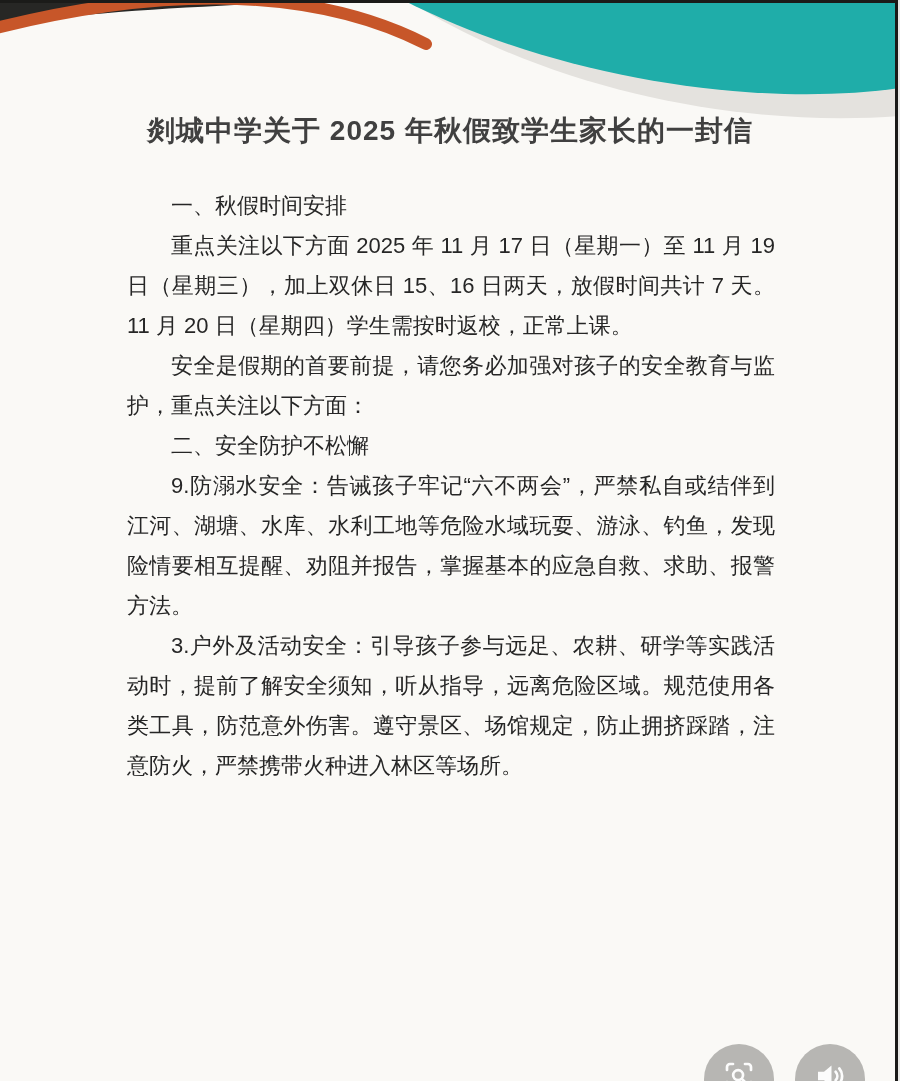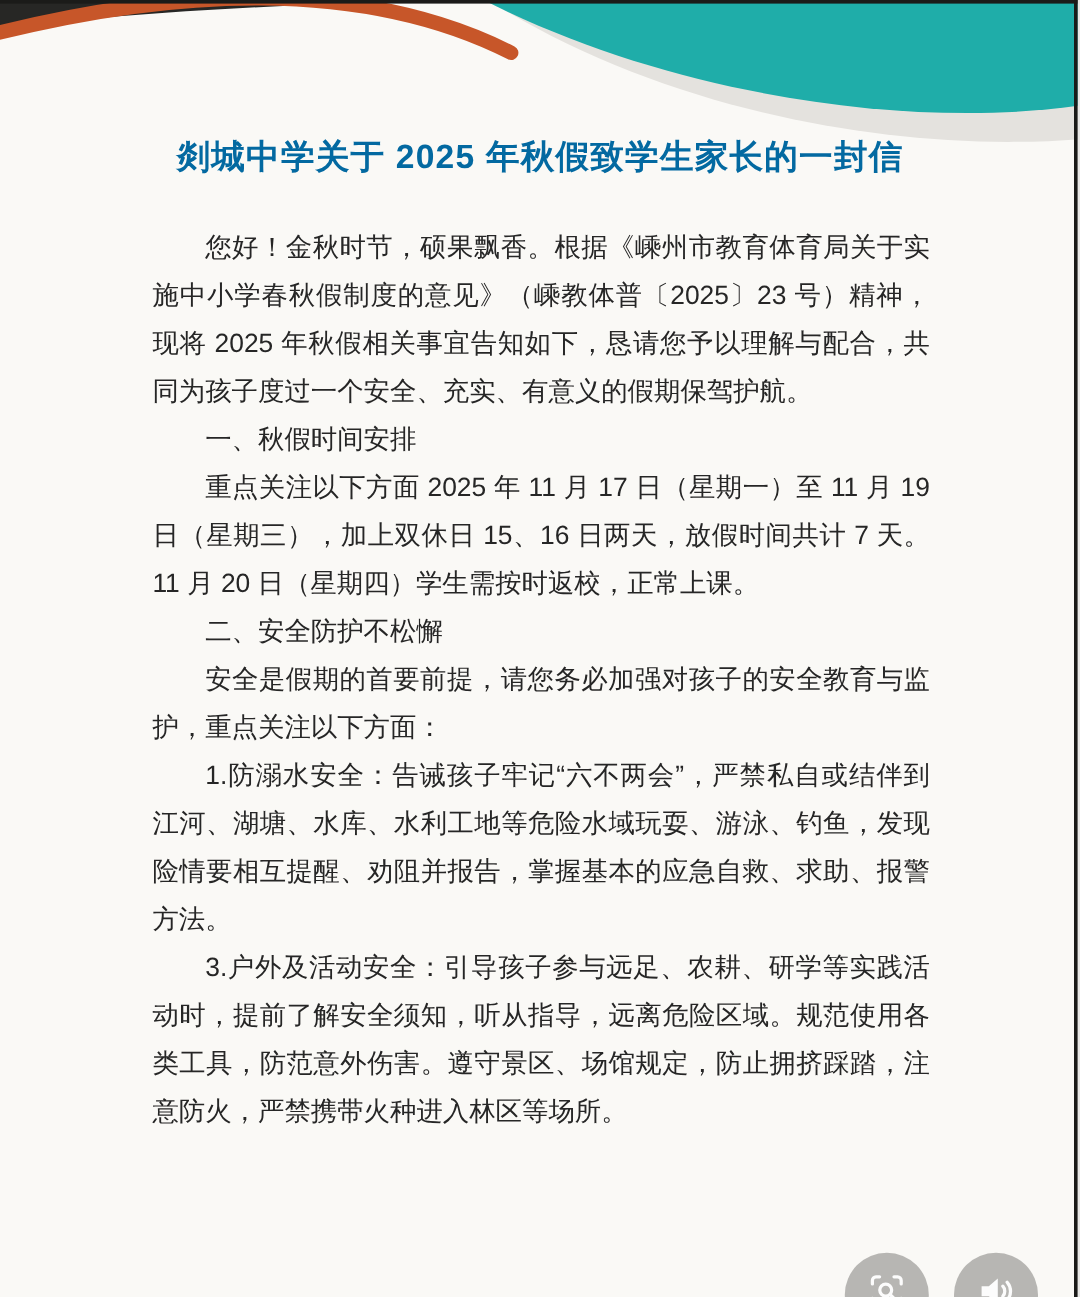--- a/index.html
+++ b/index.html
@@ -13,21 +13,21 @@
     font-family:"Liberation Sans","DejaVu Sans",sans-serif;
     color:var(--text);
   }
   .header-svg{position:absolute; top:0; left:0; display:block;}
   .edge-top{position:absolute; top:0; left:0; width:900px; height:3px; background:#1B1B19;}
   .edge-right{position:absolute; top:0; right:2px; width:3px; height:1081px; background:#1A1A18;}
   .edge-right-sliver{position:absolute; top:0; right:0; width:2px; height:1081px; background:#E9E8E6;}
   .title{
     position:absolute; top:112px; left:0; width:900px;
     text-align:center; font-size:28px; font-weight:bold; letter-spacing:1px;
-    color:#0369a1; margin:0;
+    color:#404040; margin:0;
   }
   .letter-body{
     position:absolute; top:186px; left:127px; width:648px;
     font-size:22px; line-height:40px; text-align:justify;
   }
   .letter-body p{margin:0; text-indent:2em;}
   .letter-body p.greeting{text-indent:0;}
   .letter-body .b{font-weight:normal;}
   .float-btn{
     position:absolute; width:70px; height:70px; border-radius:50%;
@@ -50,26 +50,25 @@
     <path d="M-4,28 C140,-8 300,-20 426,44" style="stroke:var(--orange)" stroke-width="12" fill="none" stroke-linecap="round"></path>
   </svg>
 
   <div class="edge-top"></div>
   <div class="edge-right-sliver"></div>
   <div class="edge-right"></div>
 
   <h1 class="title">剡城中学关于 2025 年秋假致学生家长的一封信</h1>
 
   <div class="letter-body">
-      <p class="para body"><span>您好！金秋时节，硕果飘香。根据《嵊州市教育体育局关于实施中小学春秋假制度的意见》（嵊教体普〔2025〕23 号）精神，现将 2025 年秋假相关事宜告知如下，恳请您予以理解与配合，共同为孩子度过一个安全、充实、有意义的假期保驾护航。</span></p>
       <p class="para heading"><span class="b">一、秋假时间安排</span></p>
       <p class="para body"><span>重点关注以下方面 </span><span class="b">2025 年 11 月 17 日（星期一）至 11 月 19 日（星期三）</span><span>，加上双休日 15、16 日两天，放假时间共计 7 天。11 月 20 日（星期四）学生需按时返校，正常上课。</span></p>
+      <p class="para body"><span>安全是假期的首要前提，请您务必加强对孩子的安全教育与监护，重点关注以下方面：</span></p>
       <p class="para heading"><span class="b">二、安全防护不松懈</span></p>
-      <p class="para body"><span>安全是假期的首要前提，请您务必加强对孩子的安全教育与监护，重点关注以下方面：</span></p>
-      <p class="para body"><span class="b">1.防溺水安全：</span><span>告诫孩子牢记“六不两会”，严禁私自或结伴到江河、湖塘、水库、水利工地等危险水域玩耍、游泳、钓鱼，发现险情要相互提醒、劝阻并报告，掌握基本的应急自救、求助、报警方法。</span></p>
+      <p class="para body"><span class="b">9.防溺水安全：</span><span>告诫孩子牢记“六不两会”，严禁私自或结伴到江河、湖塘、水库、水利工地等危险水域玩耍、游泳、钓鱼，发现险情要相互提醒、劝阻并报告，掌握基本的应急自救、求助、报警方法。</span></p>
       <p class="para body"><span class="b">3.户外及活动安全：</span><span>引导孩子参与远足、农耕、研学等实践活动时，提前了解安全须知，听从指导，远离危险区域。规范使用各类工具，防范意外伤害。遵守景区、场馆规定，防止拥挤踩踏，注意防火，严禁携带火种进入林区等场所。</span></p>
     </div>
 
   <button class="float-btn" id="btn-scan">
     <svg width="36" height="36" viewBox="0 0 24 24">
       <g fill="none" stroke="#FCFCFC" stroke-width="1.8" stroke-linecap="round">
         <path d="M4,8 V6 a2,2 0 0 1 2,-2 H8"></path>
         <path d="M16,4 h2 a2,2 0 0 1 2,2 v2"></path>
         <path d="M20,16 v2 a2,2 0 0 1 -2,2 h-2"></path>
         <path d="M8,20 H6 a2,2 0 0 1 -2,-2 v-2"></path>

